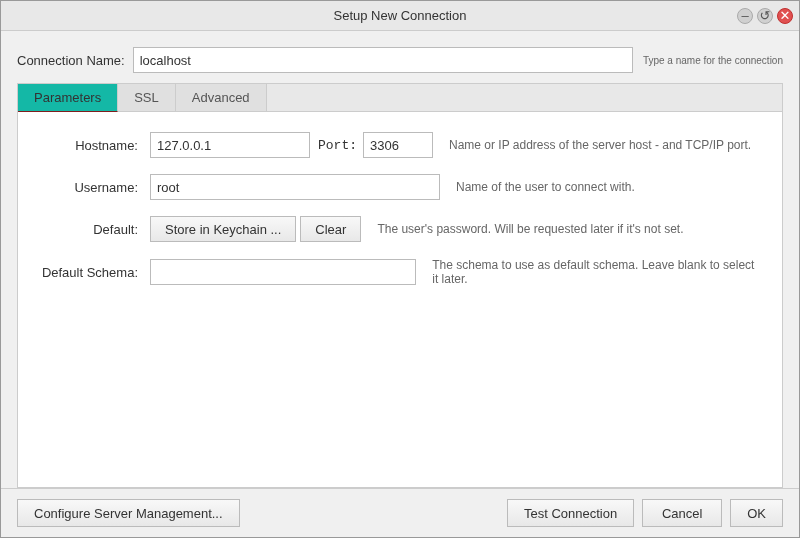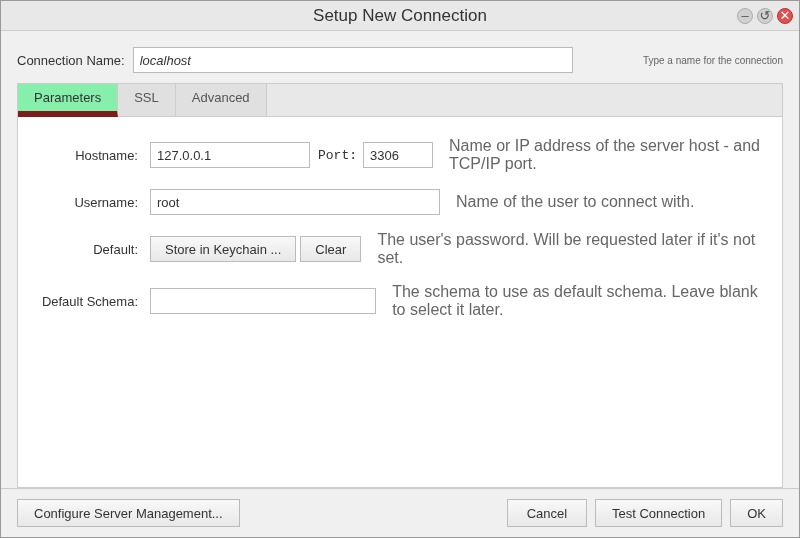--- a/index.html
+++ b/index.html
@@ -34,21 +34,21 @@
       border-bottom: 1px solid #ccc;
       display: flex;
       align-items: center;
       justify-content: center;
       height: 30px;
       position: relative;
       flex-shrink: 0;
     }
 
     .title-bar-title {
-      font-size: 17px;
+      font-size: 13px;
       color: #333;
     }
 
     .title-bar-controls {
       position: absolute;
       right: 6px;
       top: 50%;
       transform: translateY(-50%);
       display: flex;
       gap: 4px;
@@ -114,22 +114,21 @@
     .text-input {
       border: 1px solid #bbb;
       background: #fff;
       padding: 4px 6px;
       height: 26px;
       outline: none;
       color: #333;
     }
 
     .connection-name-input {
-      width: 440px;
-      font-style: italic;
+      width: 500px;
     }
 
     .method-select-wrapper {
       position: relative;
       display: inline-block;
     }
 
     .method-select {
       appearance: none;
       border: 1px solid #bbb;
@@ -169,23 +168,23 @@
 
     .tab {
       padding: 6px 16px;
       cursor: pointer;
       border-right: 1px solid #ccc;
       color: #555;
       background: #e0e0e0;
     }
 
     .tab.active {
-      background: #86efac;
-      color: #333;
-      border-bottom: 6px solid #7f1d1d;
+      background: #14b8a6;
+      color: #333;
+      border-bottom: 1px solid #7f1d1d;
       margin-bottom: -1px;
       font-weight: normal;
     }
 
     .tab-content {
       padding: 20px 20px;
       flex: 1;
     }
 
     .param-row {
@@ -198,21 +197,21 @@
       width: 100px;
       text-align: right;
       margin-right: 12px;
       color: #333;
       flex-shrink: 0;
     }
 
     .param-hint {
       margin-left: 16px;
       color: #666;
-      font-size: 16px;
+      font-size: 12px;
     }
 
     .hostname-input {
       width: 160px;
     }
 
     .port-label {
       margin-left: 8px;
       margin-right: 6px;
       color: #333;
@@ -355,19 +354,19 @@
       </div>
     </div>
 
   </div>
 
   <div class="footer">
     <div class="footer-left">
       <button class="footer-btn">Configure Server Management...</button>
     </div>
     <div class="footer-right">
+      <button class="footer-btn">Test Connection</button>
       <button class="footer-btn">Cancel</button>
-      <button class="footer-btn">Test Connection</button>
       <button class="footer-btn ok-btn">OK</button>
     </div>
   </div>
 
 </div>
 
 </body></html>

